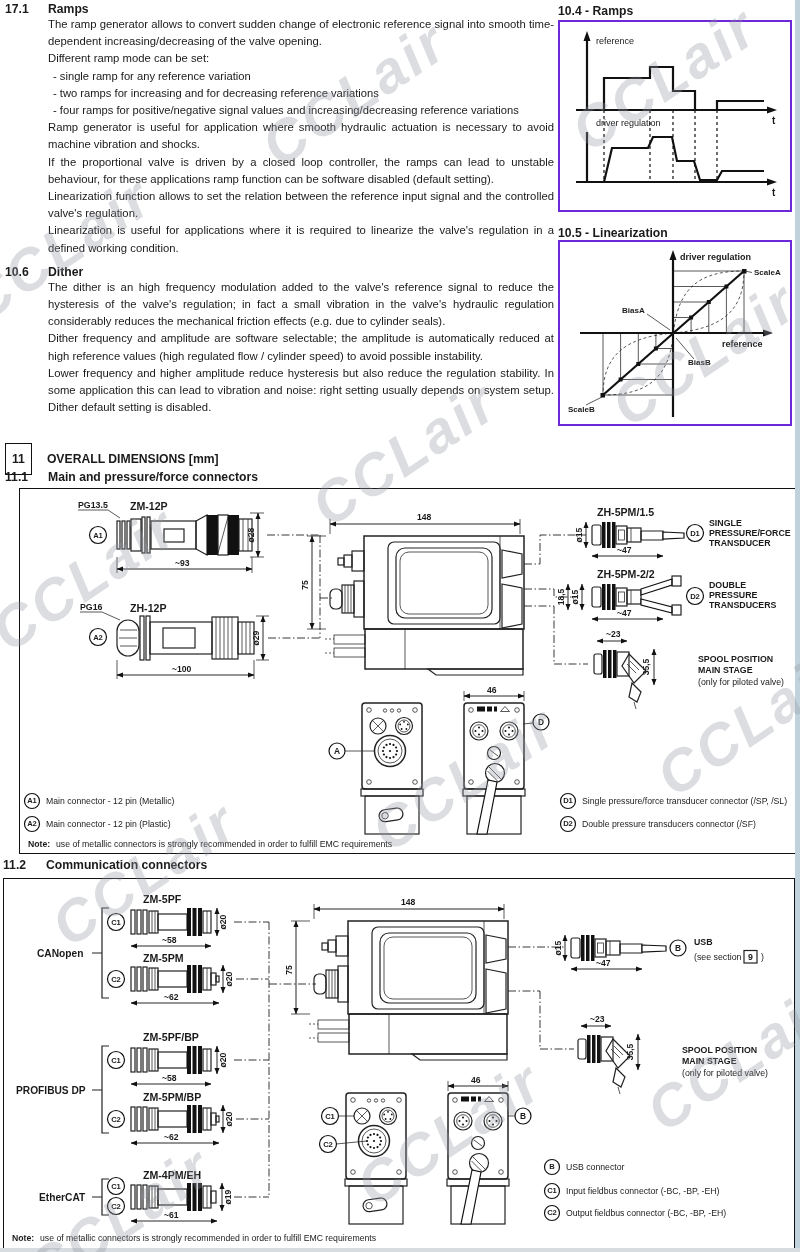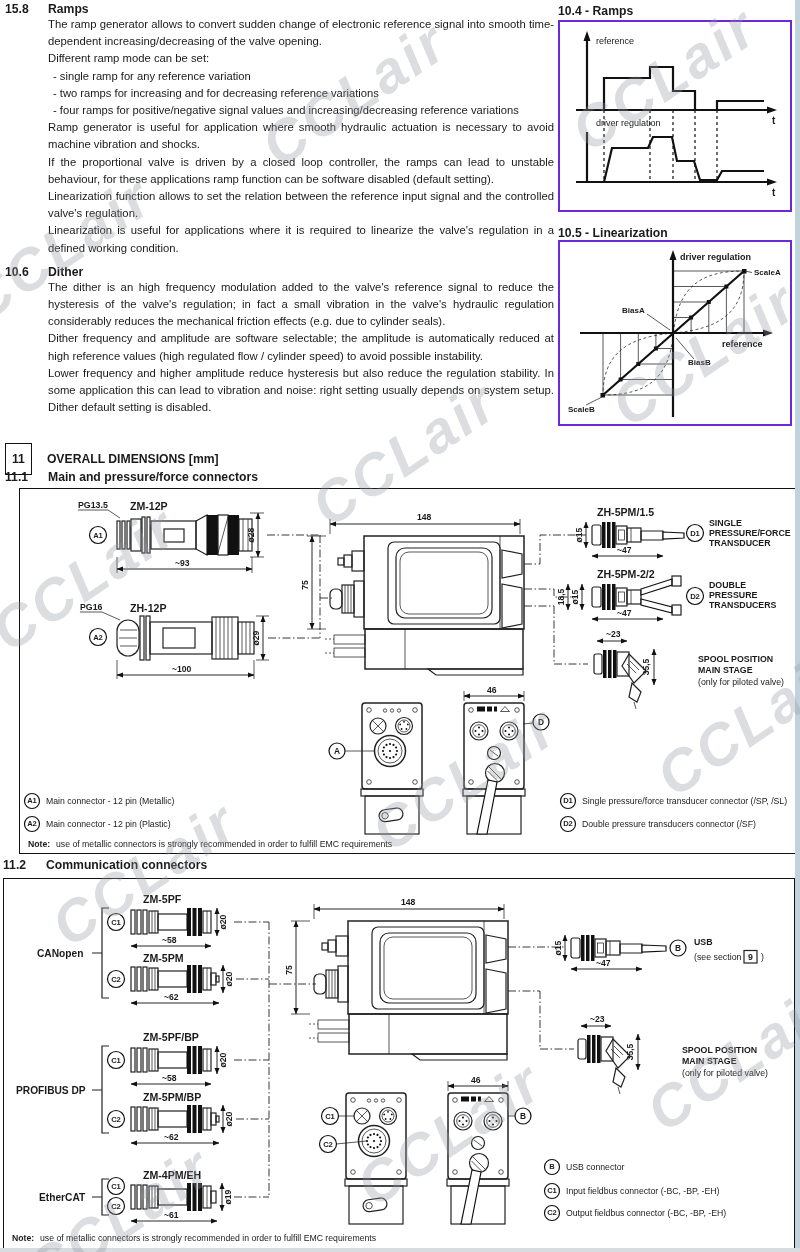--- a/index.html
+++ b/index.html
@@ -238,21 +238,21 @@
   <div class="wm" style="left:600px;top:320px">CCLair</div>
   <div class="wm" style="left:40px;top:840px">CCLair</div>
   <div class="wm" style="left:360px;top:745px">CCLair</div>
   <div class="wm" style="left:645px;top:690px">CCLair</div>
   <div class="wm" style="left:15px;top:1185px">CCLair</div>
   <div class="wm" style="left:345px;top:1100px">CCLair</div>
   <div class="wm" style="left:635px;top:1025px">CCLair</div>
 
   <div class="tcol">
     <div class="hrow first">
-      <span class="num">15.8</span>
+      <span class="num">17.1</span>
       <span>Ramps</span>
     </div>
     <p class="body-p">The ramp generator allows to convert sudden change of electronic reference signal into smooth time-dependent increasing/decreasing of the valve opening.</p>
     <p class="body-p">Different ramp mode can be set:</p>
     <div class="bullet">- single ramp for any reference variation</div>
     <div class="bullet">- two ramps for increasing and for decreasing reference variations</div>
     <div class="bullet">- four ramps for positive/negative signal values and increasing/decreasing reference variations</div>
     <p class="body-p">Ramp generator is useful for application where smooth hydraulic actuation is necessary to avoid machine vibration and shocks.</p>
     <p class="body-p">If the proportional valve is driven by a closed loop controller, the ramps can lead to unstable behaviour, for these applications ramp function can be software disabled (default setting).</p>
     <p class="body-p">Linearization function allows to set the relation between the reference input signal and the controlled valve's regulation.</p>

